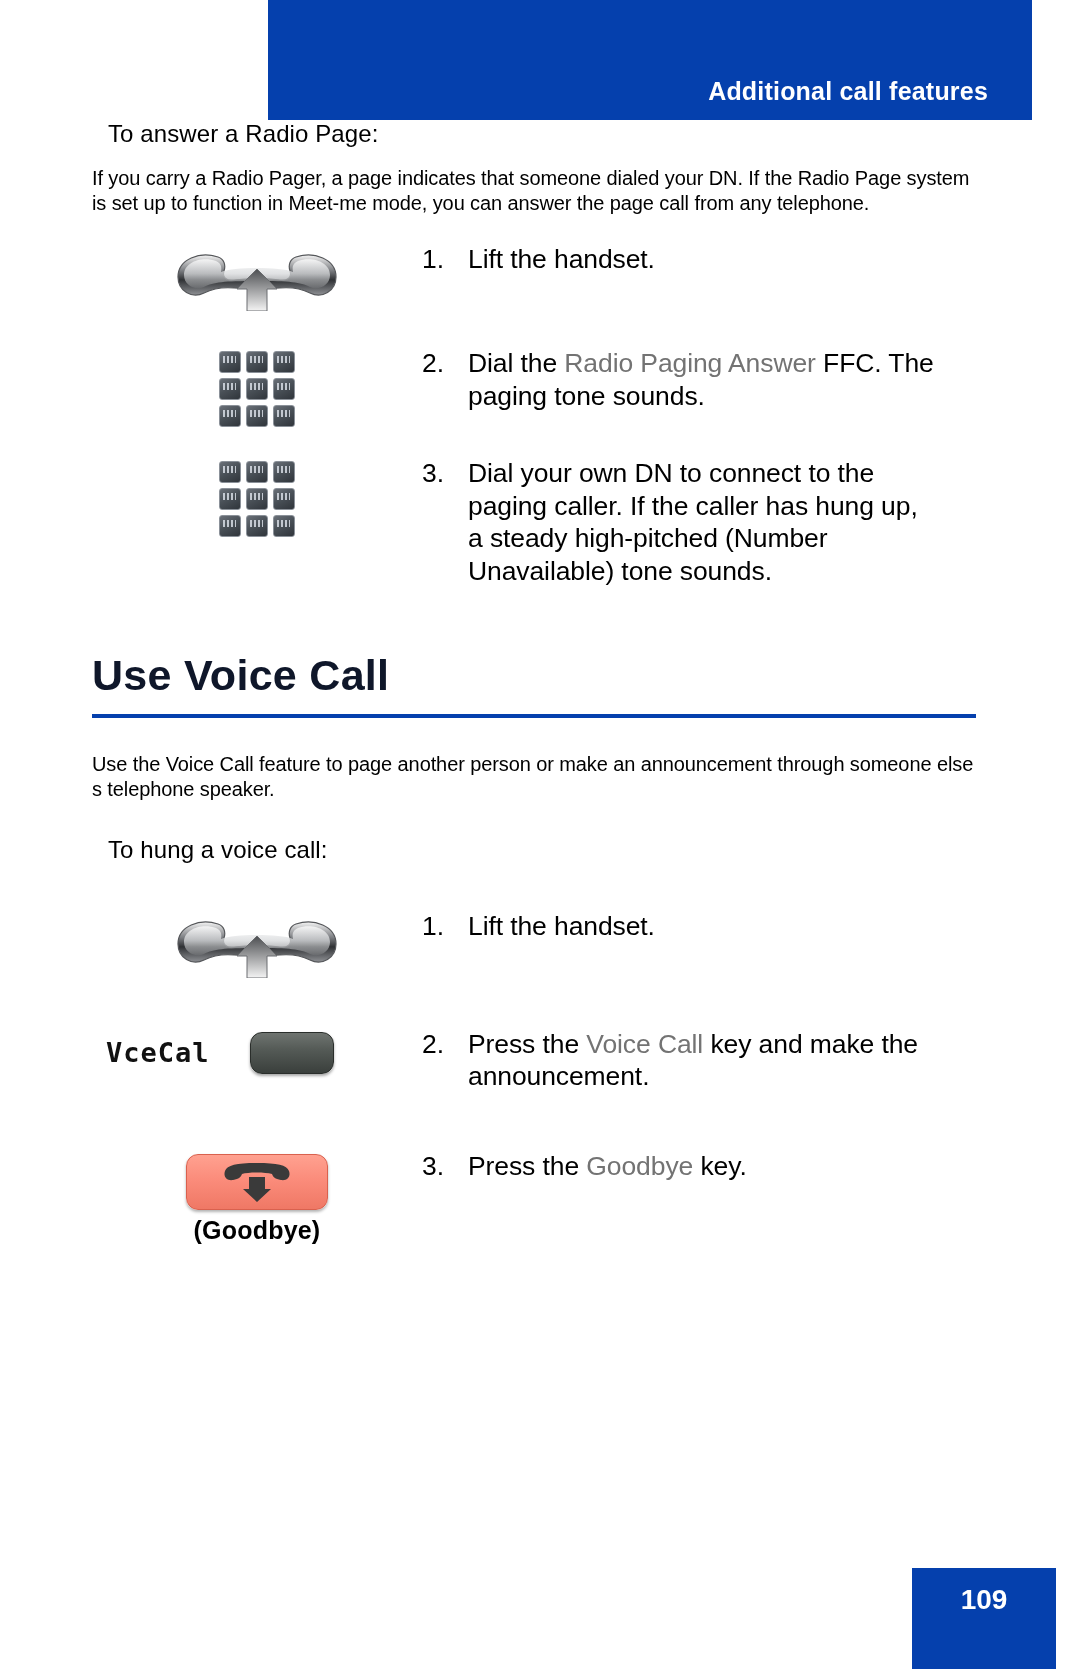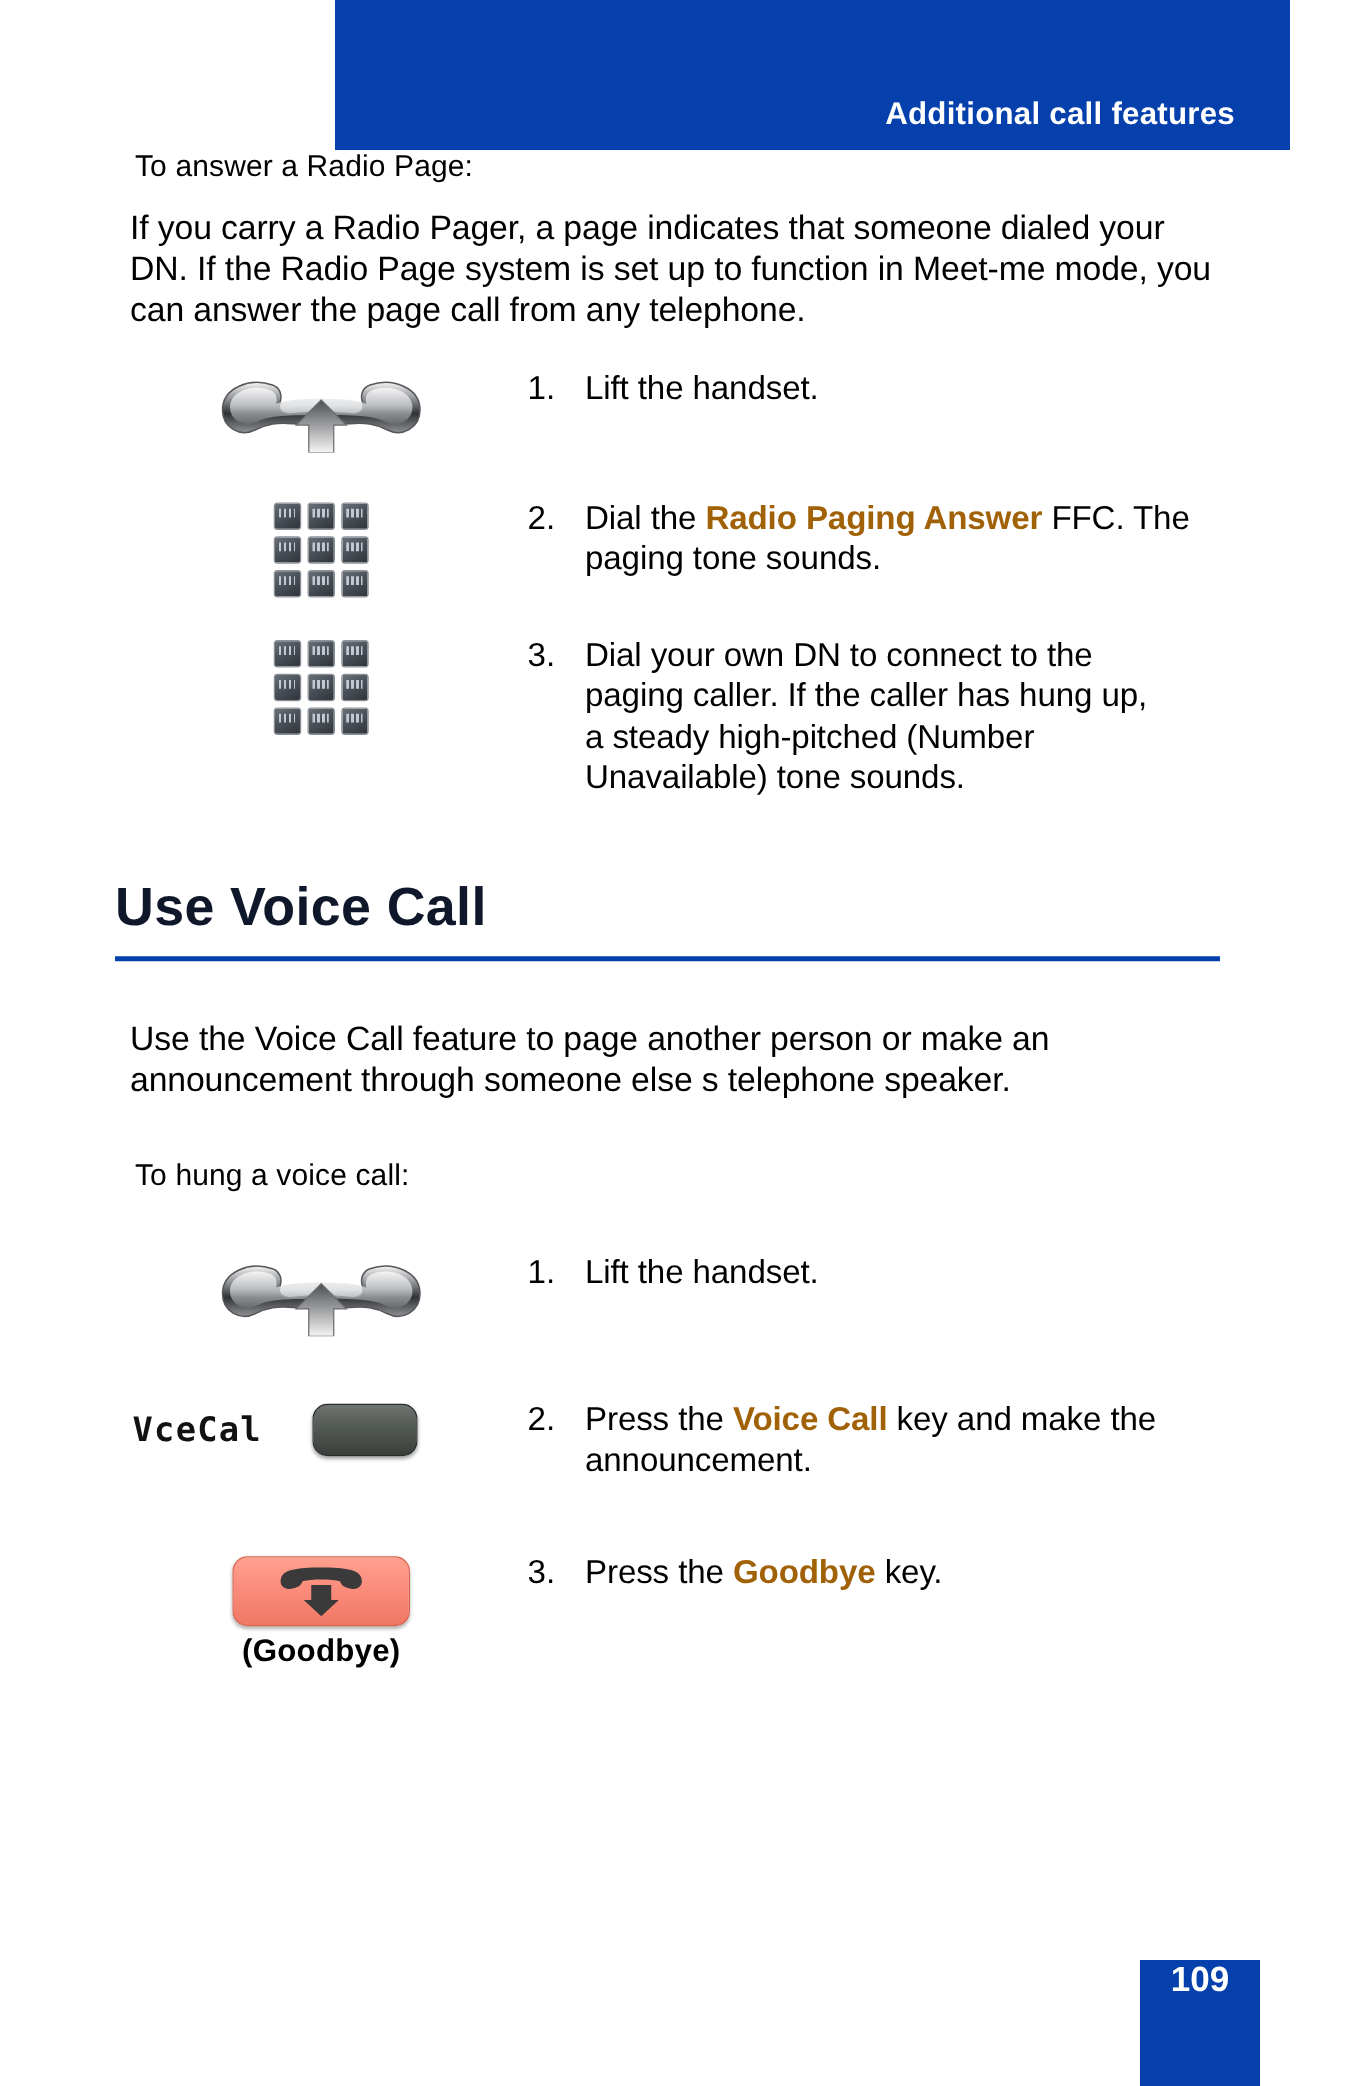--- a/index.html
+++ b/index.html
@@ -47,23 +47,23 @@
   }
 
   .sub-head {
     font-size: 24px;
     font-weight: normal;
     margin: 0 0 18px 16px;
     letter-spacing: 0.1px;
   }
 
   .para {
-    font-size: 27px;
+    font-size: 20px;
     line-height: 1.23;
-    margin: 12px;
+    margin: 0;
     letter-spacing: -0.1px;
   }
 
   
   .steps {
     margin-top: 28px;
   }
   .step-row {
     display: flex;
     align-items: flex-start;
@@ -86,22 +86,22 @@
     flex: 0 0 46px;
     font-size: 26.5px;
     line-height: 1.23;
   }
   .step-body {
     font-size: 26.5px;
     line-height: 1.23;
     letter-spacing: -0.1px;
   }
   .bluebold {
-    color: #a16207;
-    font-weight: bold;
+    color: #737373;
+    font-weight: normal;
   }
 
   
   .handset-icon {
     position: relative;
     width: 170px;
     height: 64px;
   }
 
   
@@ -193,26 +193,27 @@
     font-weight: bold;
     margin-top: 6px;
     letter-spacing: 0.2px;
   }
 
   
   .footer-pagebox {
     position: absolute;
     left: 912px;
     top: 1568px;
-    width: 96px;
+    width: 144px;
     height: 101px;
     background: #0540ad;
     display: flex;
     align-items: flex-start;
     justify-content: center;
+    padding-top: 16px;
     box-sizing: border-box;
   }
   .footer-pagenum {
     color: #ffffff;
     font-size: 28px;
     font-weight: bold;
   }
 
   .spacer-lg { height: 56px; }
   .spacer-md { height: 34px; }

